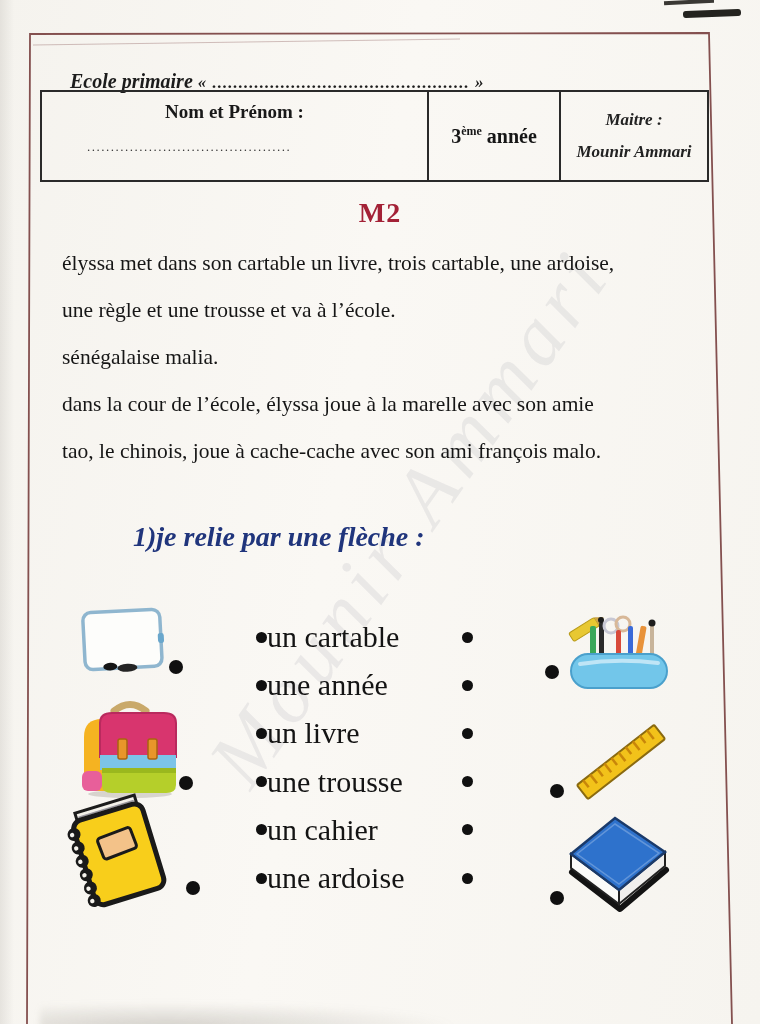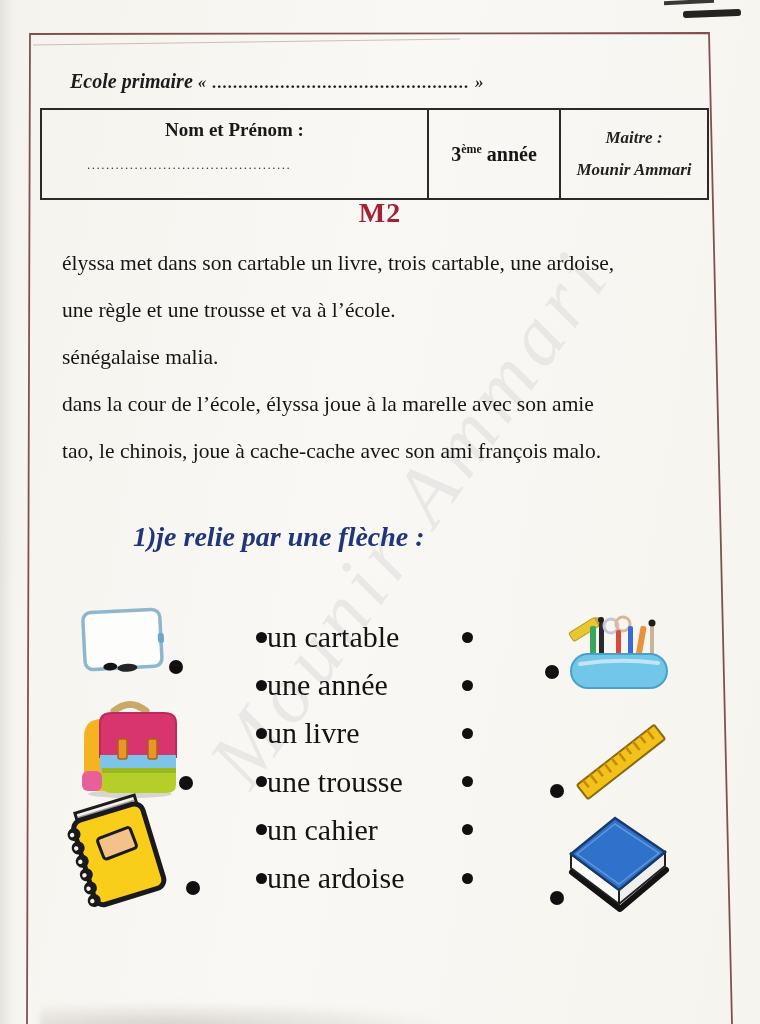--- a/index.html
+++ b/index.html
@@ -9,21 +9,21 @@
     background:linear-gradient(100deg,#f5f3ee 0%,#faf8f4 45%,#f6f4ef 100%);
     overflow:hidden;
   }
   .abs{position:absolute;}
   
   svg.frame{position:absolute;left:0;top:0;width:760px;height:1024px;pointer-events:none;}
   
   .school-line{left:70px;top:70px;font-size:20px;font-weight:bold;font-style:italic;color:#1c1c1c;white-space:nowrap;}
   .school-line .dots{font-weight:bold;letter-spacing:1px;font-size:17px;}
   .info-table{
-    left:40px;top:108px;width:665px;height:88px;border:2px solid #2a2a2a;
+    left:40px;top:90px;width:665px;height:88px;border:2px solid #2a2a2a;
     display:flex;background:transparent;
   }
   .cell{position:relative;}
   .cell1{width:385px;}
   .cell2{width:130px;border-left:2px solid #2a2a2a;display:flex;align-items:center;justify-content:center;}
   .cell3{flex:1;border-left:2px solid #2a2a2a;display:flex;flex-direction:column;align-items:center;justify-content:center;gap:12px;}
   .name-label{margin-top:9px;text-align:center;font-weight:bold;font-size:19px;color:#191919;}
   .name-dots{margin-left:45px;margin-top:16px;width:205px;overflow:hidden;white-space:nowrap;font-size:13px;letter-spacing:1.5px;color:#3a3a3a;}
   .grade{font-weight:bold;font-size:20px;color:#161616;}
   .grade sup{font-size:12px;}

